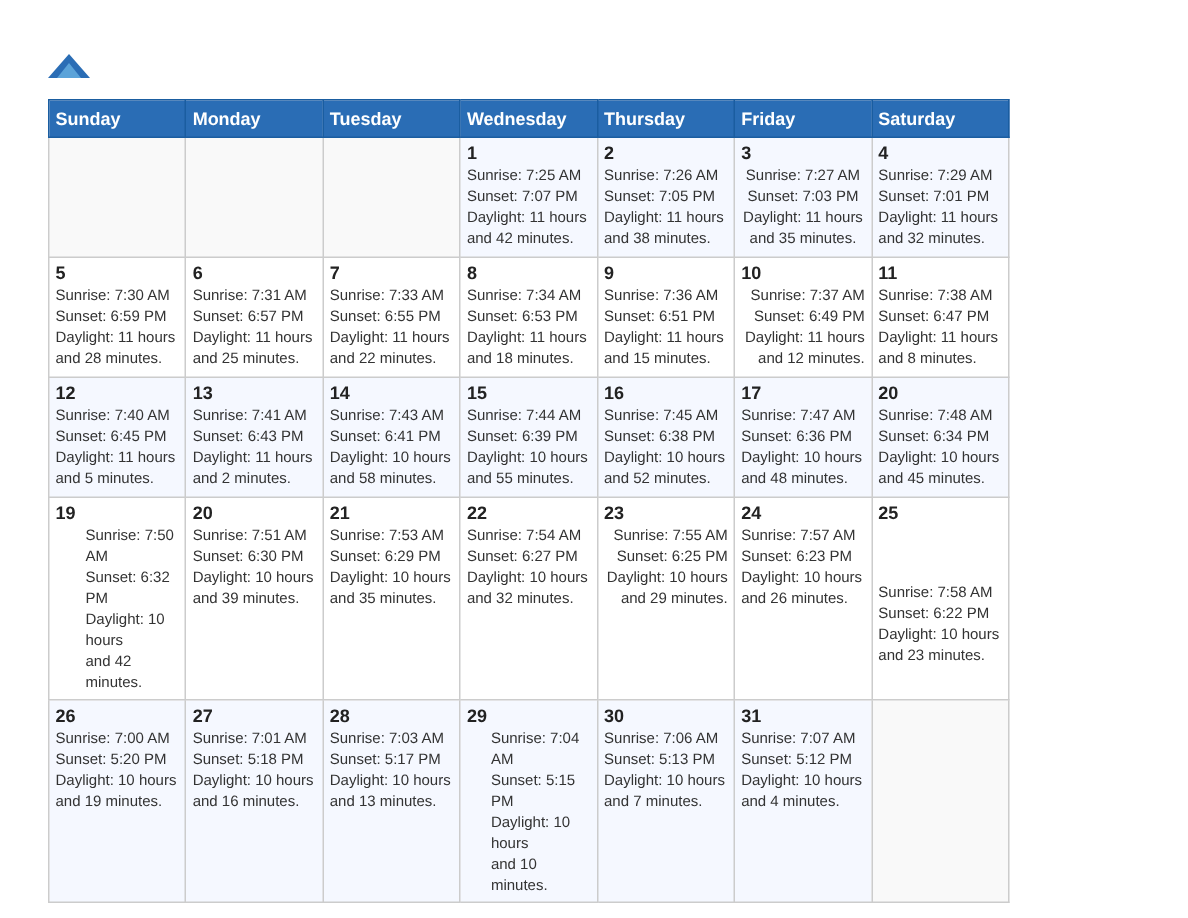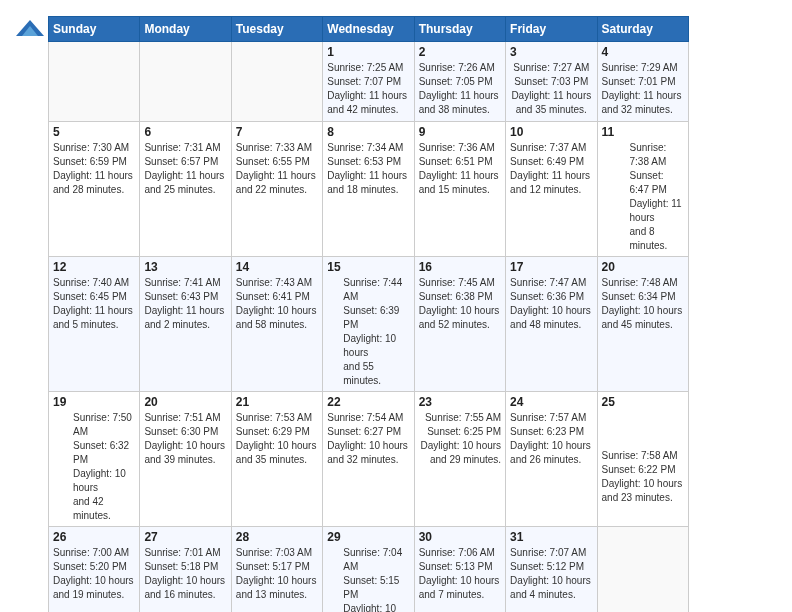--- a/index.html
+++ b/index.html
@@ -6,23 +6,23 @@
     body {
       width: 792px;
       height: 612px;
       font-family: Arial, sans-serif;
       background: #fff;
       overflow: hidden;
     }
     .page {
       width: 705px;
       height: 612px;
-      padding: 16px;
+      padding: 32px;
       display: flex;
-      flex-direction: row;
+      flex-direction: column;
     }
     .header {
       display: flex;
       justify-content: space-between;
       align-items: flex-start;
       margin-bottom: 10px;
     }
     .logo {
       display: flex;
       align-items: center;
@@ -204,28 +204,28 @@
           </td>
           <td>
             <span class="day-num">9</span>
             <div class="day-info" style="white-space: pre-line;">Sunrise: 7:36 AM
 Sunset: 6:51 PM
 Daylight: 11 hours
 and 15 minutes.</div>
           </td>
           <td>
             <span class="day-num">10</span>
-            <div class="day-info" style="white-space: pre-line;">Sunrise: 7:37 AM
+            <div class="day-info" style="white-space: pre-line; text-align: right;">Sunrise: 7:37 AM
 Sunset: 6:49 PM
 Daylight: 11 hours
 and 12 minutes.</div>
           </td>
           <td>
             <span class="day-num">11</span>
-            <div class="day-info" style="white-space: pre-line; margin-left: 28px;">Sunrise: 7:38 AM
+            <div class="day-info" style="white-space: pre-line;">Sunrise: 7:38 AM
 Sunset: 6:47 PM
 Daylight: 11 hours
 and 8 minutes.</div>
           </td>
         </tr>
         <tr>
           <td>
             <span class="day-num">12</span>
             <div class="day-info" style="white-space: pre-line;">Sunrise: 7:40 AM
 Sunset: 6:45 PM
@@ -241,21 +241,21 @@
           </td>
           <td>
             <span class="day-num">14</span>
             <div class="day-info" style="white-space: pre-line;">Sunrise: 7:43 AM
 Sunset: 6:41 PM
 Daylight: 10 hours
 and 58 minutes.</div>
           </td>
           <td>
             <span class="day-num">15</span>
-            <div class="day-info" style="white-space: pre-line; margin-left: 16px;">Sunrise: 7:44 AM
+            <div class="day-info" style="white-space: pre-line;">Sunrise: 7:44 AM
 Sunset: 6:39 PM
 Daylight: 10 hours
 and 55 minutes.</div>
           </td>
           <td>
             <span class="day-num">16</span>
             <div class="day-info" style="white-space: pre-line;">Sunrise: 7:45 AM
 Sunset: 6:38 PM
 Daylight: 10 hours
 and 52 minutes.</div>

